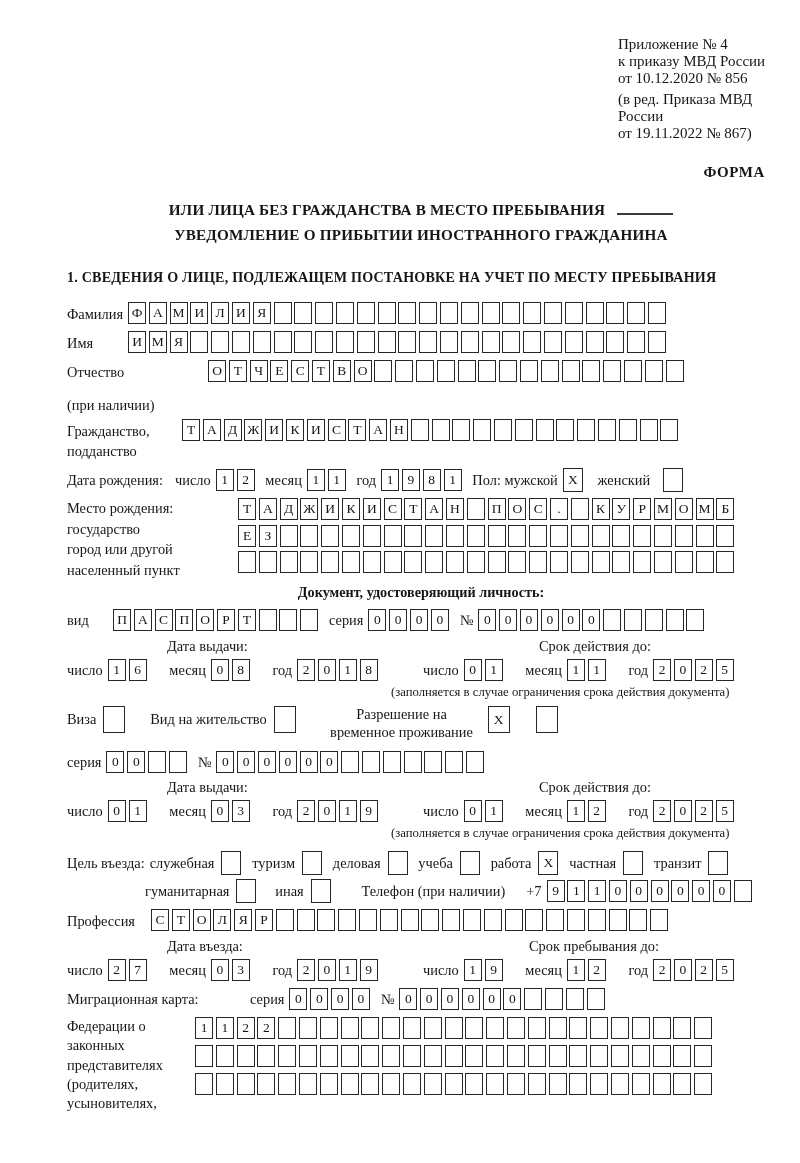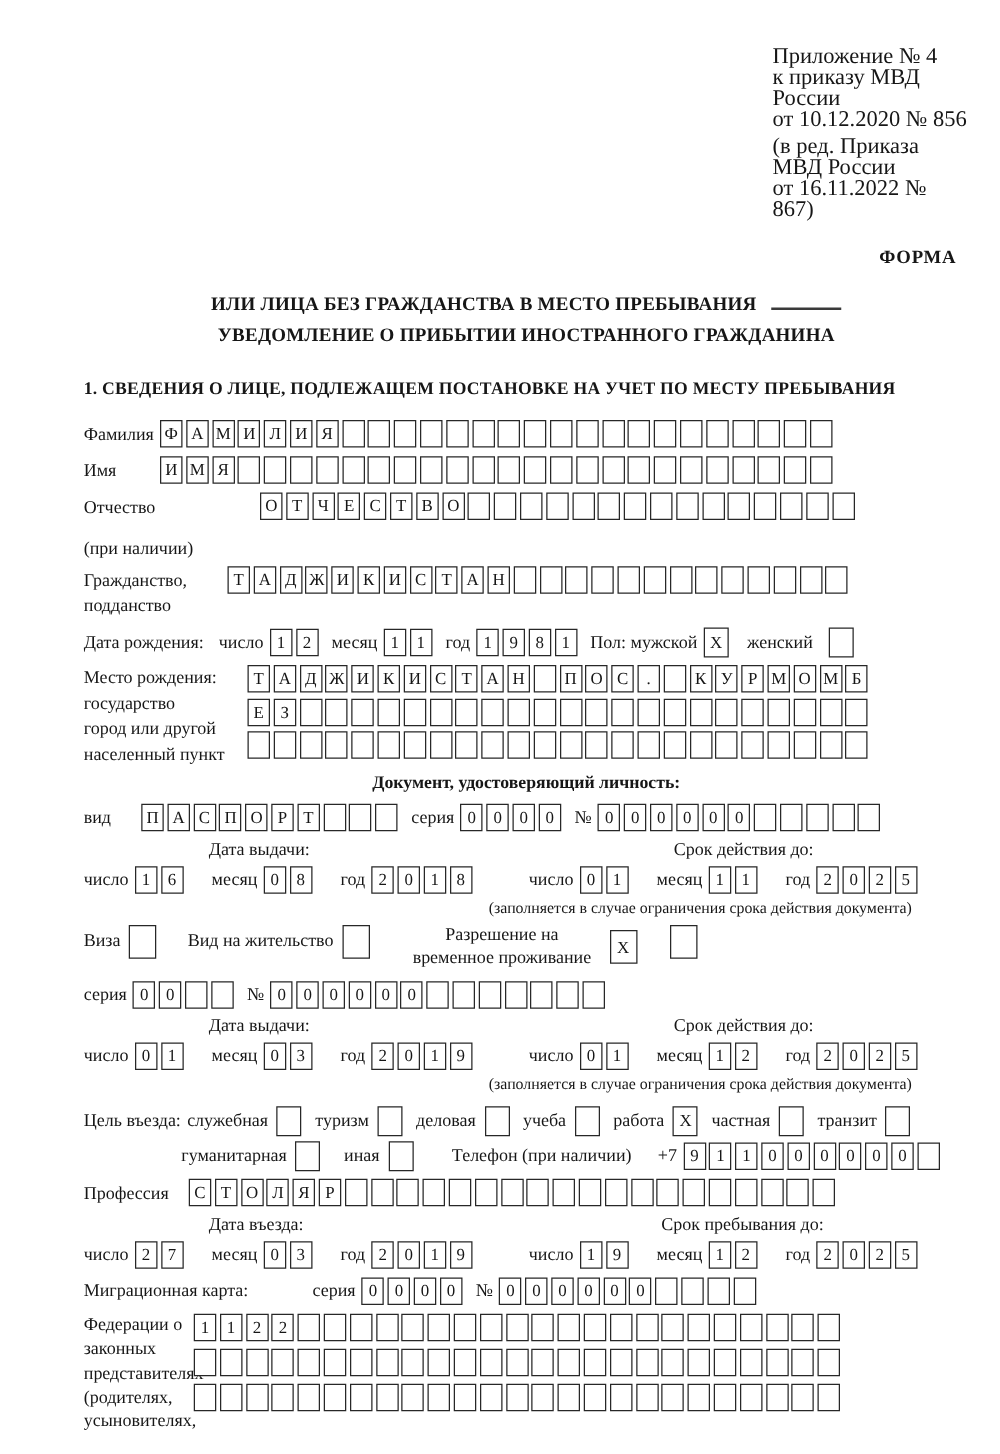--- a/index.html
+++ b/index.html
@@ -5,21 +5,21 @@
   html,body { margin:0; padding:0; background:#ffffff; }
   body {
     width:800px; height:1163px; overflow:hidden;
     font-family:"Liberation Serif","DejaVu Serif",serif;
     color:#161616;
     -webkit-font-smoothing:antialiased;
   }
   .page { box-sizing:border-box; width:800px; height:1163px; padding:36px 25px 0 67px; }
 
   
-  .appendix { margin-left:551px; font-size:18px; line-height:17px; }
+  .appendix { margin-left:551px; font-size:15px; line-height:17px; }
   .appendix .gap { height:4px; }
   .forma { text-align:right; padding-right:10px; font-weight:bold; font-size:15px; letter-spacing:0.6px; margin-top:22px; }
 
   
   .title { text-align:center; font-weight:bold; font-size:15.2px; line-height:25px; margin-top:16px; letter-spacing:0.2px; }
   .blankline { display:inline-block; width:56px; border-bottom:2.6px solid #3a3a3a; height:13px; margin-left:12px; }
 
   .sec-heading { font-weight:bold; font-size:14.1px; letter-spacing:0.2px; margin-top:22px; margin-bottom:16px; }
 
   
@@ -35,21 +35,21 @@
   .chk { width:20px; height:24px; }
   .chk-lg { width:22px; height:27px; }
 
   
   .inlrow { display:flex; align-items:center; margin:8px 0 6px 0; }
   .inlrow .lbl { line-height:24px; }
   .dl { font-size:14.4px; margin-right:5px; flex-shrink:0; }
   .ml8 { margin-left:8px; } .ml12 { margin-left:12px;text-align:right; } .ml16 { margin-left:16px; }
 
   
-  .split { display:flex; align-items:flex-start; }
+  .split { display:flex; align-items:flex-start;gap:40px; }
   .lblcol { flex-shrink:0; font-size:14.4px; }
   .lblcol div { line-height:20.5px; }
   .boxrows .boxes { margin-bottom:4.5px; }
 
   .doc-heading { text-align:center; font-weight:bold; font-size:14.2px; margin:4px 0 7px 0; }
 
   
   .dates { display:flex; margin-top:8px;font-family:Liberation Serif, serif; }
   .dc1 { width:356px; flex-shrink:0; }
   .dc2 { flex:1; }
@@ -57,21 +57,21 @@
   .dc1 .dhead { padding-left:100px; }
   .dc2 .dhead { padding-left:116px; }
   .dfl { display:flex; align-items:center; }
   .dfl .boxes { margin-right:12px; }
   .dnote { font-size:12.7px; margin-top:4px; margin-left:-32px; white-space:nowrap; }
 
   .para { font-size:14.4px; line-height:26px; margin-top:8px; }
 
   
   .res-opts { display:flex; align-items:flex-start; margin:6px 0 10px 0; }
-  .res-opt { display:flex; align-items:center; }
+  .res-opt { display:flex; align-items:flex-start; }
   .res-opt .olbl { font-size:14.4px; line-height:27px; margin-right:7px; }
   .res-opt .olbl-c { font-size:14.4px; line-height:17.5px; text-align:center; margin-right:7px; }
 
   
   .p-opt { display:flex; align-items:center; }
   .p-opt .olbl { font-size:14.4px; margin-right:7px; }
 
   
   .rep-labels { width:88px; }
   .rep-labels div { line-height:19.3px; font-size:14.4px; }
@@ -80,21 +80,21 @@
 <body>
 
 <div class="page">
 
   <div class="appendix">
     <div>Приложение № 4</div>
     <div>к приказу МВД России</div>
     <div>от 10.12.2020 № 856</div>
     <div class="gap"></div>
     <div>(в ред. Приказа МВД России</div>
-    <div>от 16.11.2022 № 867)</div>
+    <div>от 19.11.2022 № 867)</div>
   </div>
 
   <div class="forma">ФОРМА</div>
 
   <div class="title">
     <div><span>ИЛИ ЛИЦА БЕЗ ГРАЖДАНСТВА В МЕСТО ПРЕБЫВАНИЯ</span><span class="blankline"></span></div>
     <div>УВЕДОМЛЕНИЕ О ПРИБЫТИИ ИНОСТРАННОГО ГРАЖДАНИНА</div>
   </div>
 
   <div class="sec-heading">1. СВЕДЕНИЯ О ЛИЦЕ, ПОДЛЕЖАЩЕМ ПОСТАНОВКЕ НА УЧЕТ ПО МЕСТУ ПРЕБЫВАНИЯ</div>

